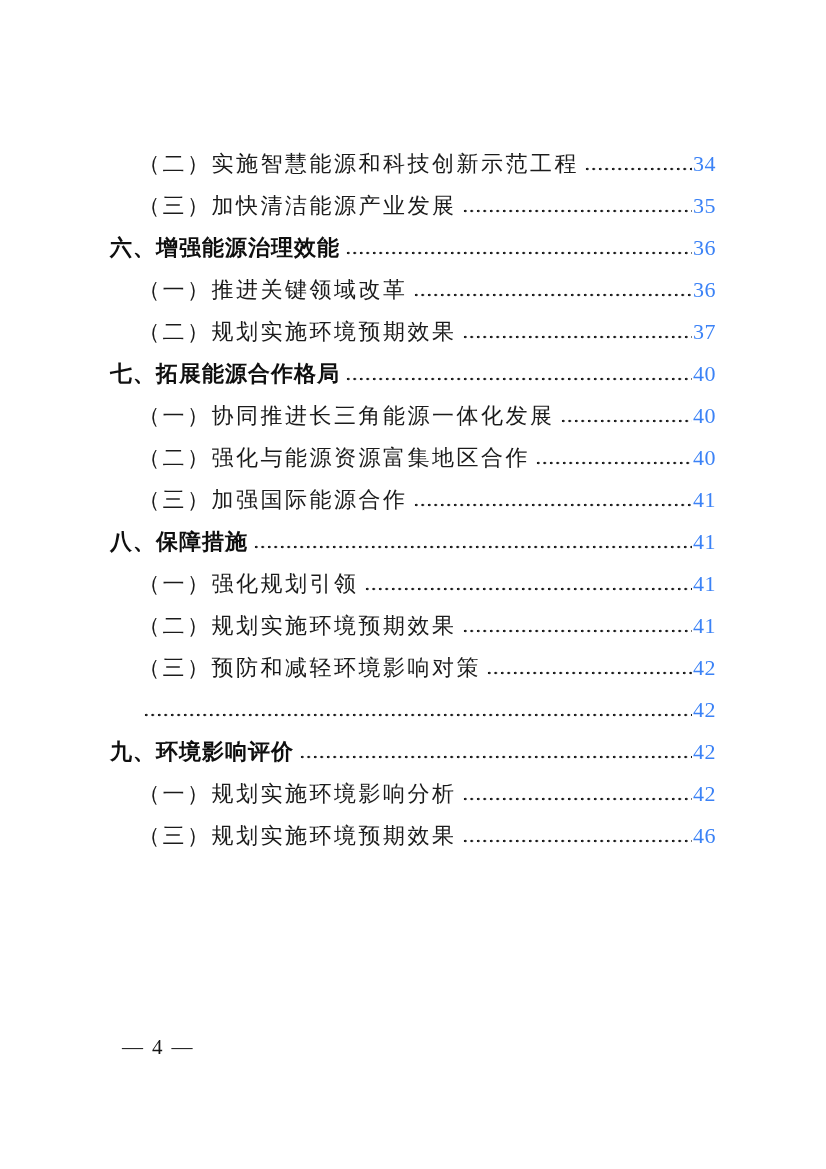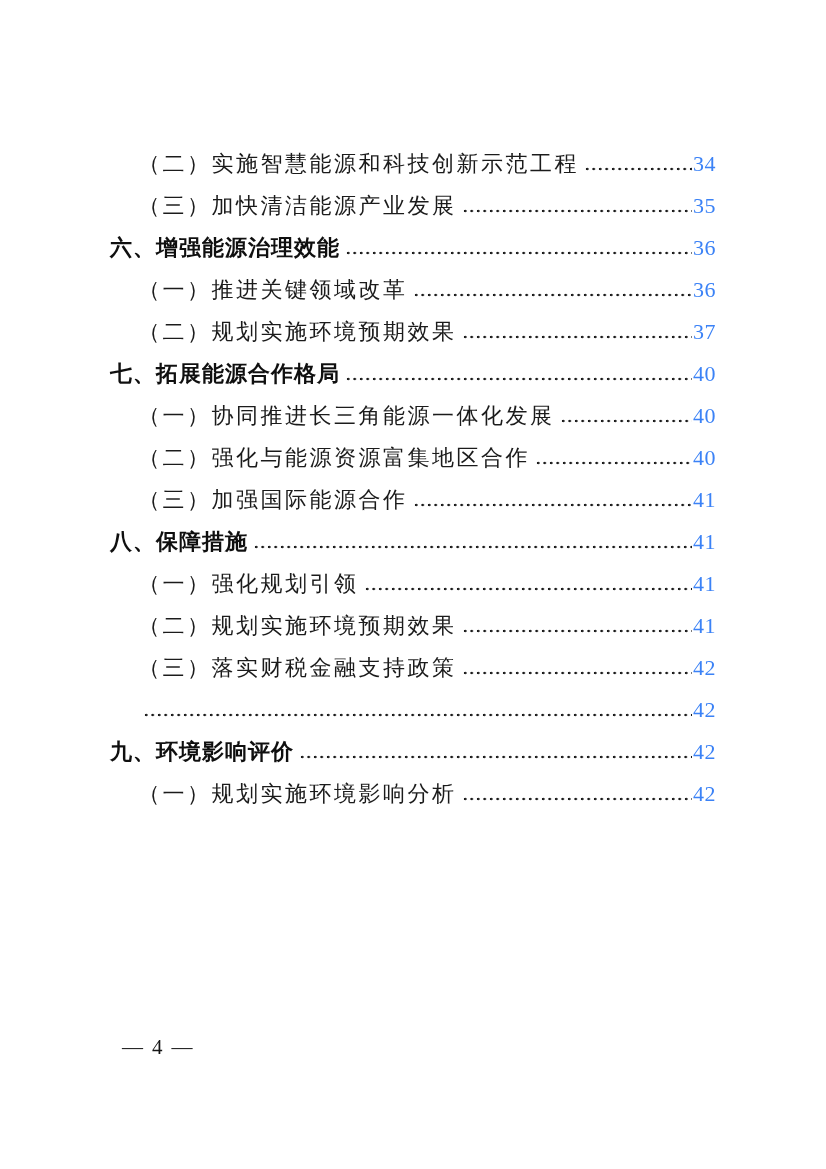--- a/index.html
+++ b/index.html
@@ -141,37 +141,42 @@
     <span class="toc-label">（一）强化规划引领</span>
     <span class="toc-dots"></span>
     <span class="toc-page">41</span>
   </div>
       <div class="toc-row sub">
     <span class="toc-label">（二）规划实施环境预期效果</span>
     <span class="toc-dots"></span>
     <span class="toc-page">41</span>
   </div>
       <div class="toc-row sub">
-    <span class="toc-label">（三）落实财税金融支持政策</span>
+    <span class="toc-label">（三）预防和减轻环境影响对策</span>
     <span class="toc-dots"></span>
     <span class="toc-page">42</span>
   </div>
       <div class="toc-row sub">
     <span class="toc-dots"></span>
     <span class="toc-page">42</span>
   </div>
       <div class="toc-row top">
     <span class="toc-label">九、环境影响评价</span>
     <span class="toc-dots"></span>
     <span class="toc-page">42</span>
   </div>
       <div class="toc-row sub">
     <span class="toc-label">（一）规划实施环境影响分析</span>
     <span class="toc-dots"></span>
     <span class="toc-page">42</span>
   </div>
+      <div class="toc-row sub">
+    <span class="toc-label">（三）规划实施环境预期效果</span>
+    <span class="toc-dots"></span>
+    <span class="toc-page">46</span>
+  </div>
     </div>
   <div class="footer">
     <span class="dash">—</span>
     <span>4</span>
     <span class="dash">—</span>
   </div>
 </div>
 
 </body></html>

